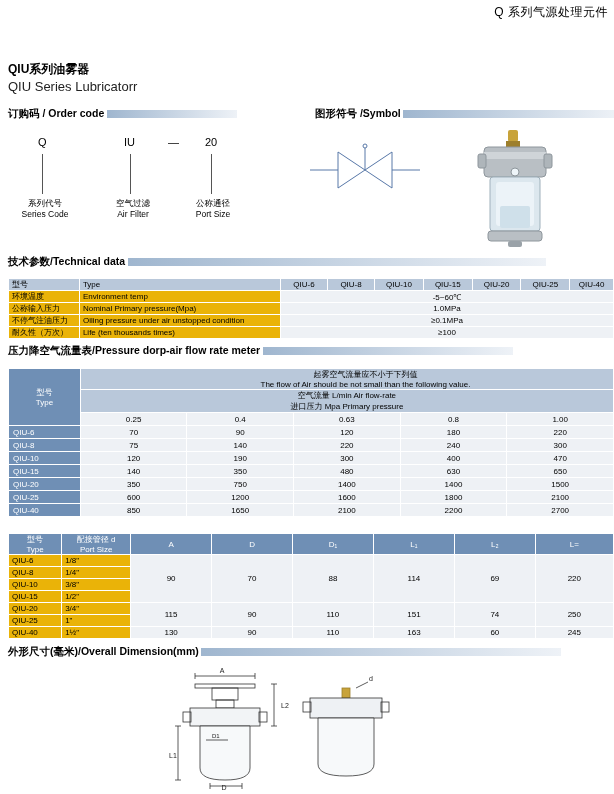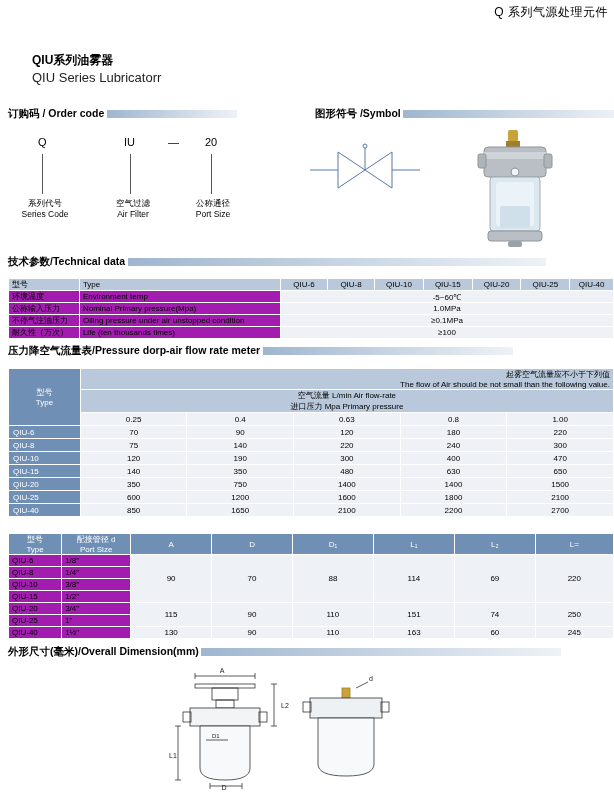--- a/index.html
+++ b/index.html
@@ -13,21 +13,21 @@
     overflow:hidden;
   }
   .page{position:relative;width:614px;height:794px;}
 
   
   .hdr{position:absolute;right:6px;top:4px;text-align:left;line-height:1.35;}
   .hdr .cn{font-size:12px;letter-spacing:.5px;}
   .hdr .en{font-size:12px;font-family:"Liberation Serif",serif;}
 
   
-  .ptitle{position:absolute;left:8px;top:52px;line-height:1.4;margin-left:24px;}
+  .ptitle{position:absolute;left:8px;top:61px;line-height:1.4;}
   .ptitle .cn{font-size:12px;font-weight:bold;}
   .ptitle .en{font-size:13px;color:#222;}
 
   
   .sec{position:absolute;height:13px;}
   .sec .lbl{font-size:10.5px;font-weight:bold;white-space:nowrap;display:inline-block;vertical-align:top;}
   .sec .bar{display:inline-block;height:8px;vertical-align:top;margin-top:3px;
     background:linear-gradient(to right,#9fb6cf,#eef2f7);}
 
   
@@ -39,21 +39,21 @@
   
   .symbol{position:absolute;left:310px;top:140px;width:110px;height:60px;}
 
   
   .photo{position:absolute;left:470px;top:128px;width:90px;height:125px;}
 
   
   table{border-collapse:collapse;font-size:8px;}
   .tbl td,.tbl th{border:1px solid #ffffff;padding:0 3px;height:11px;}
   .hdrcell{background:#b9c8da;font-weight:normal;}
-  .lblcell{background:#a21caf;text-align:left;}
+  .lblcell{background:#eab308;text-align:left;}
   .datacell{background:#eef1f5;text-align:center;}
   .blue{background:#6f8fb5;color:#fff;text-align:center;}
 
   
   .t1{position:absolute;left:8px;top:278px;}
   .t1 td{height:11px;}
 
   
   .t2{position:absolute;left:8px;top:368px;}
   .t2 td{height:12px;}
@@ -186,21 +186,21 @@
     <span class="bar" style="width:250px;"></span>
   </div>
 
   <table class="tbl t2">
     <tbody>
         <tr>
       <td class="blue" rowspan="3" style="width:68px;height:44px;">
         <div>型号</div>
         <div>Type</div>
       </td>
-      <td class="hdrcell" colspan="5" style="height:20px;text-align:right;padding-left:40px;">
+      <td class="hdrcell" colspan="5" style="height:20px;text-align:center;padding-left:40px;">
         <div>起雾空气流量应不小于下列值</div>
         <div>The flow of Air should be not small than the following value.</div>
       </td>
     </tr>
     <tr>
       <td class="hdrcell" colspan="5" style="height:18px;text-align:center;">
         <div>空气流量 L/min Air flow-rate</div>
         <div>进口压力 Mpa Primary pressure</div>
       </td>
     </tr>

